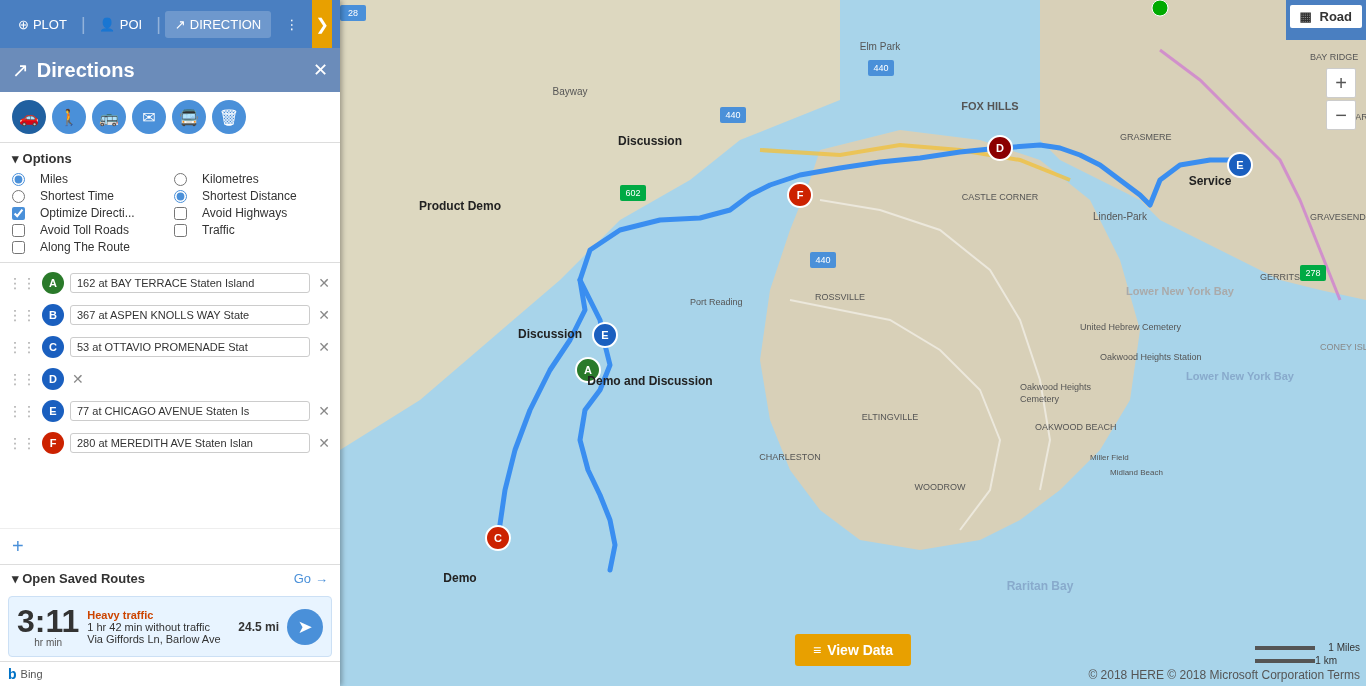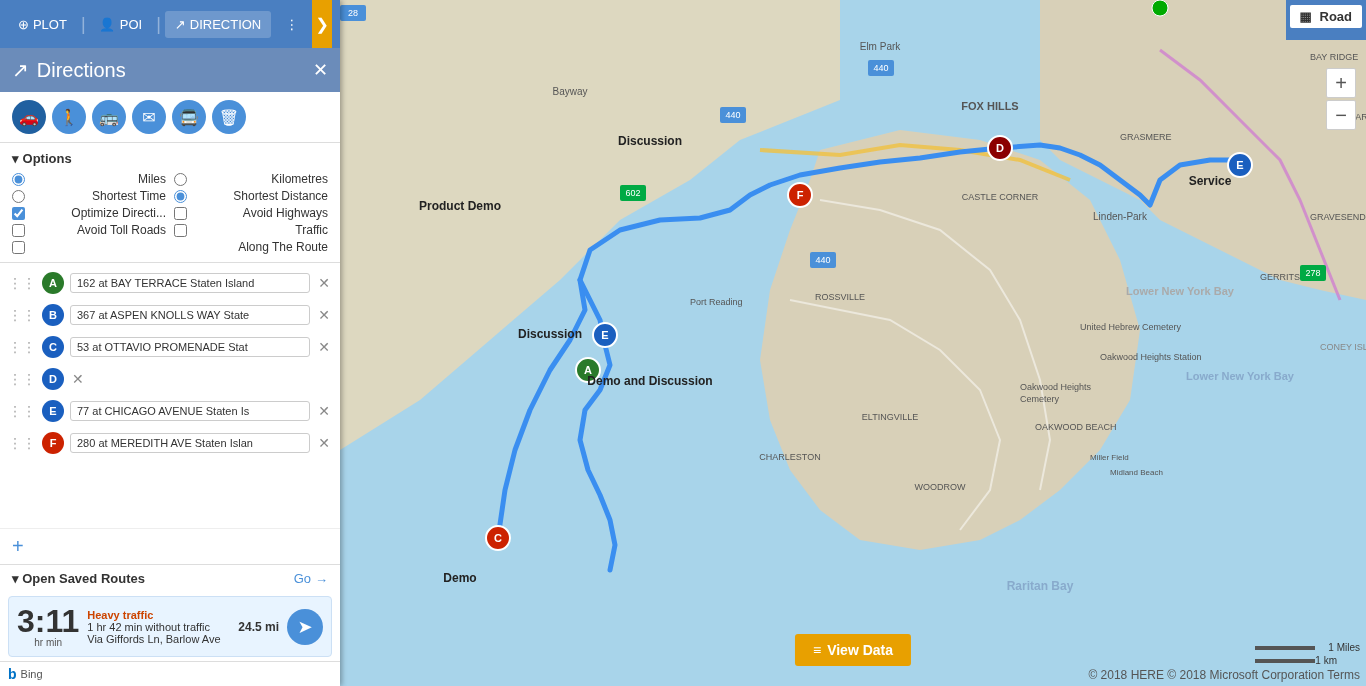--- a/index.html
+++ b/index.html
@@ -65,21 +65,21 @@
       padding: 10px 12px;
       gap: 8px;
     }
     #dir-header .dir-icon {
       color: #fff;
       font-size: 20px;
     }
     #dir-header .dir-title {
       color: #fff;
       font-size: 20px;
-      font-weight: normal;
+      font-weight: bold;
       flex: 1;
     }
     #dir-header .close-btn {
       background: none;
       border: none;
       color: #fff;
       font-size: 18px;
       cursor: pointer;
     }
 
@@ -123,23 +123,22 @@
     .options-grid {
       display: grid;
       grid-template-columns: 1fr 1fr;
       gap: 3px 8px;
       font-size: 12px;
       color: #333;
     }
     .option-item {
       display: flex;
       align-items: center;
-      gap: 5px;
-      cursor: pointer;
-      justify-content: space-between;
+      gap: 15px;
+      cursor: pointer;
     }
     .option-item input[type="radio"],
     .option-item input[type="checkbox"] {
       cursor: pointer;
       accent-color: #4a90d9;
     }
     .along-route {
       grid-column: 1 / -1;
     }
 

